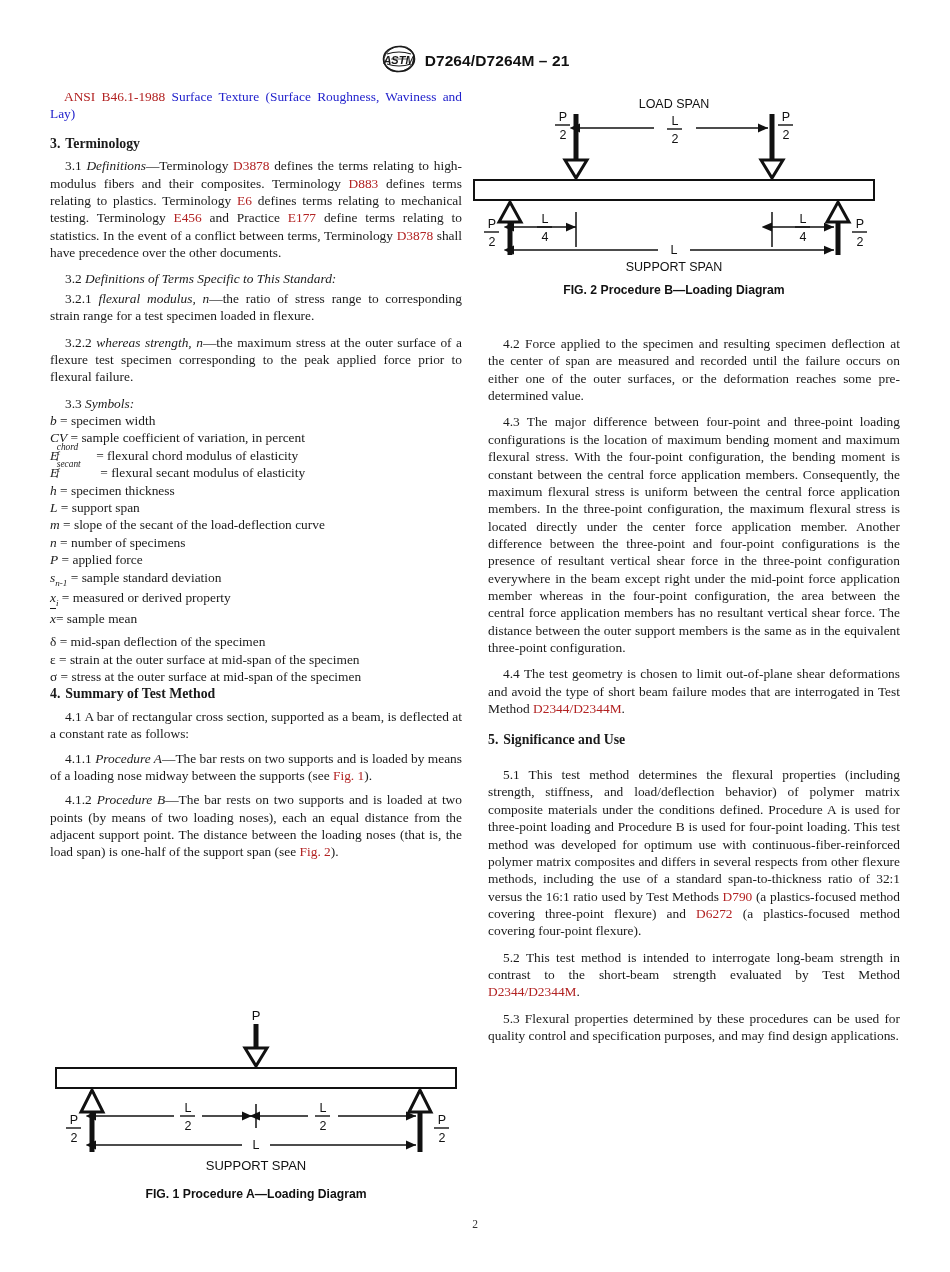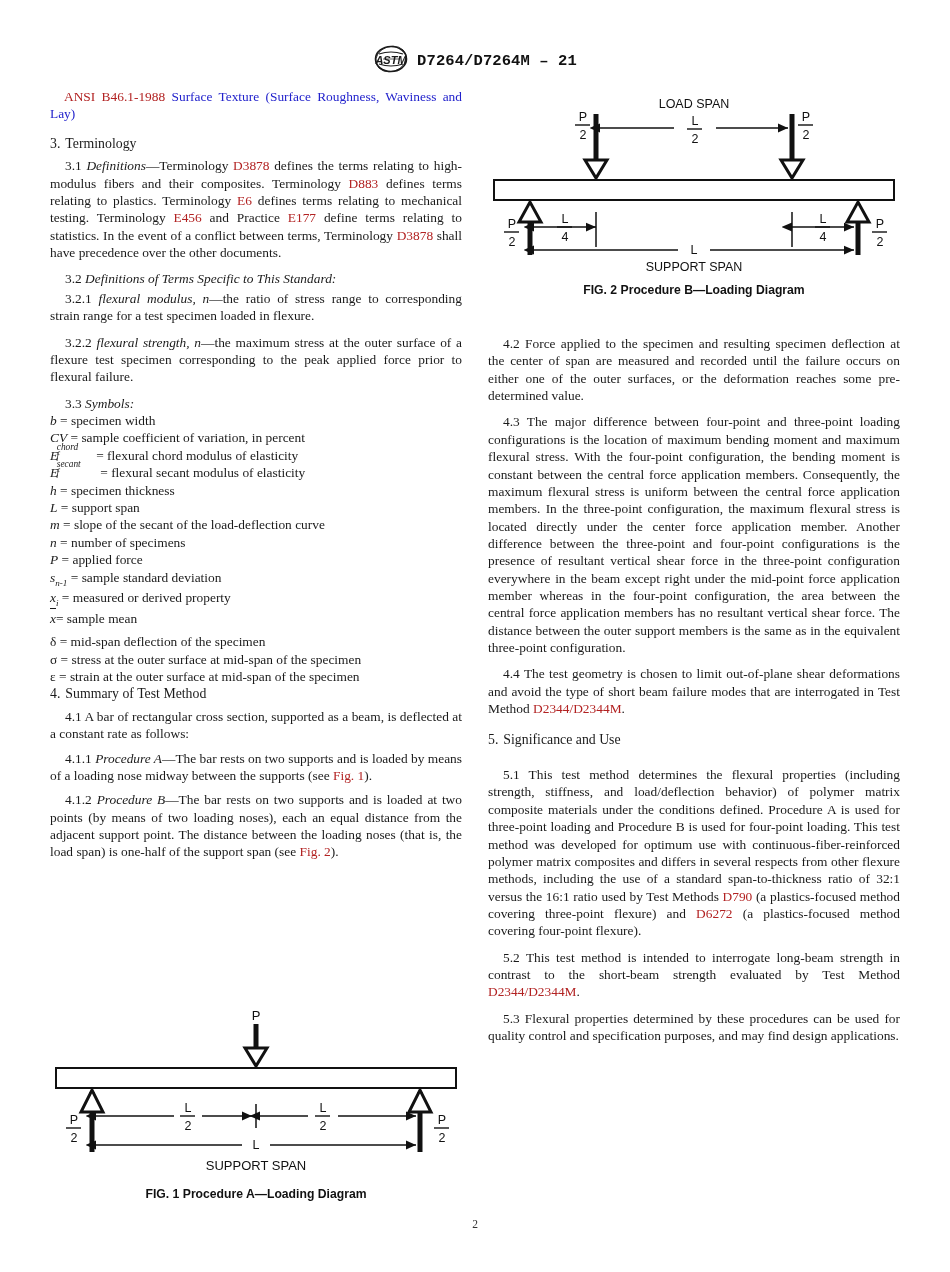--- a/index.html
+++ b/index.html
@@ -28,21 +28,21 @@
     left: 0;
     width: 950px;
     text-align: center;
     display: flex;
     justify-content: center;
     align-items: center;
     gap: 8px;
   }
   .astm-logo { display: block; }
   .doc-designation {
-    font-family: Liberation Mono, monospace;
+    font-family: Liberation Sans, sans-serif;
     font-weight: bold;
     font-size: 15.5px;
     letter-spacing: 0.1px;
     color: #111;
   }
 
   
   .col {
     position: absolute;
     width: 412px;
@@ -59,21 +59,21 @@
   .ref-entry {
     color: #2222cc;
     text-indent: 14px;
     margin-bottom: 13px;
     text-align: justify;
   }
   .ref-entry .desig { color: #b22222; }
 
   h2.section-head {
     font-family: "Liberation Serif", serif;
-    font-weight: normal;
+    font-weight: bold;
     font-size: 13.8px;
     margin: 0 0 5px 0;
     text-align: left;
     line-height: 1.2;
   }
   h2.section-head .num { margin-right: 5px; }
 
   .para {
     text-indent: 15px;
     margin-bottom: 9px;
@@ -130,21 +130,21 @@
 
   
   .figure { position: absolute; }
   .fig-caption {
     font-family: "Liberation Sans", sans-serif;
     font-weight: bold;
     font-size: 12.2px;
     text-align: center;
     color: #111;
   }
-  .fig2 { left: 488px; top: 92px; width: 412px; }
+  .fig2 { left: 468px; top: 92px; width: 412px; }
   .fig1 { left: 50px;  top: 1002px; width: 412px; }
 
   
   .page-number {
     position: absolute;
     top: 1218px;
     left: 0;
     width: 950px;
     text-align: center;
     font-size: 11.5px;
@@ -179,21 +179,21 @@
     <p class="para"><span>3.1</span>
       <span class="it">Definitions</span><span>—Terminology </span><span class="lnk">D3878</span><span> defines the terms relating to high-modulus fibers and their composites. Terminology </span><span class="lnk">D883</span><span> defines terms relating to plastics. Terminology </span><span class="lnk">E6</span><span> defines terms relating to mechanical testing. Terminology </span><span class="lnk">E456</span><span> and Practice </span><span class="lnk">E177</span><span> define terms relating to statistics. In the event of a conflict between terms, Terminology </span><span class="lnk">D3878</span><span> shall have precedence over the other documents.</span></p>
 
     <p class="para nogap"><span>3.2</span>
       <span class="it">Definitions of Terms Specific to This Standard:</span></p>
 
     <p class="para"><span>3.2.1</span>
       <span class="it">flexural modulus, n</span><span>—the ratio of stress range to corresponding strain range for a test specimen loaded in flexure.</span></p>
 
     <p class="para"><span>3.2.2</span>
-      <span class="it">flexural strength, n</span><span>—the maximum stress at the outer surface of a flexure test specimen corresponding to the peak applied force prior to flexural failure.</span></p>
+      <span class="it">whereas strength, n</span><span>—the maximum stress at the outer surface of a flexure test specimen corresponding to the peak applied force prior to flexural failure.</span></p>
 
     <p class="sym-head"><span style="font-style:normal">3.3</span> <span>Symbols:</span></p>
 
     <div>
       <div class="sym-line"><span class="symvar">b</span>
         <span>= specimen width</span></div>
 
       <div class="sym-line"><span class="symvar">CV</span>
         <span>= sample coefficient of variation, in percent</span></div>
 
@@ -220,25 +220,25 @@
         <span>= sample standard deviation</span></div>
 
       <div class="sym-line"><span class="symvar">x</span><sub class="sm">i</sub>
         <span>= measured or derived property</span></div>
 
       <div class="sym-line"><span class="xbar">x</span><span>=  sample mean</span></div>
 
       <div class="sym-line gap"><span>δ</span>
         <span>= mid-span deflection of the specimen</span></div>
 
+      <div class="sym-line"><span>ε</span>
+        <span>= strain at the outer surface at mid-span of the specimen</span></div>
+
       <div class="sym-line"><span>σ</span>
         <span>= stress at the outer surface at mid-span of the specimen</span></div>
-
-      <div class="sym-line"><span>ε</span>
-        <span>= strain at the outer surface at mid-span of the specimen</span></div>
     </div>
 
     <h2 class="section-head" style="margin-top:1px"><span class="num">4.</span><span>Summary of Test Method</span></h2>
 
     <p class="para tight"><span>4.1</span>
       <span>A bar of rectangular cross section, supported as a beam, is deflected at a constant rate as follows:</span></p>
 
     <p class="para tight"><span>4.1.1</span>
       <span class="it">Procedure A</span><span>—The bar rests on two supports and is loaded by means of a loading nose midway between the supports (see </span><span class="lnk">Fig. 1</span><span>).</span></p>
 

